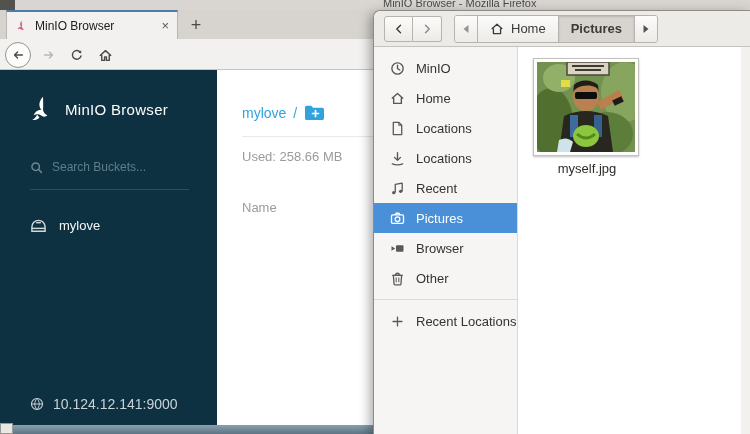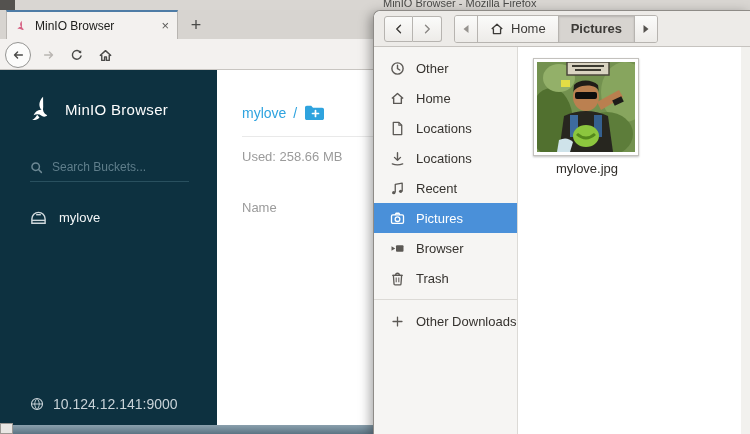--- a/index.html
+++ b/index.html
@@ -30,21 +30,21 @@
             border:1px solid #c2bfbb; border-radius:2px; display:flex; align-items:center; padding:0 7px; gap:6px; }
   .url-text { font-size:13px; white-space:nowrap; overflow:hidden; }
   .url-host { color:#262626; } .url-rest { color:#9a9a9a; }
 
   
   .minio { position:absolute; left:0; top:70px; width:750px; height:355px; background:#fff; display:flex; }
   .m-side { width:217px; height:100%; background:#0d3140; position:relative; flex:none; }
   .m-logo-row { display:flex; align-items:center; gap:13px; padding:26px 0 0 30px; }
   .m-logo-row .app-title { color:#fdfdfd; font-size:15px; letter-spacing:.3px; }
   .m-search { display:flex; align-items:center; gap:9px; margin:38px 28px 0 30px;
-              border-bottom:1px solid #29505f; padding-bottom:7px; }
+              border-bottom:1px solid #29505f; padding-bottom:15px; }
   .m-search input { background:transparent; border:0; outline:none; color:#e7eef1; font-size:12px; width:120px;
                     font-family:"Liberation Sans","DejaVu Sans",sans-serif; }
   .m-search input::placeholder { color:#5f7e8b; }
   .m-bucket { display:flex; align-items:center; gap:12px; padding:10px 0 10px 30px; margin-top:18px; }
   .m-bucket-label { color:#f4f7f8; font-size:13px; }
   .m-server { position:absolute; left:30px; bottom:13px; display:flex; align-items:center; gap:9px; }
   .m-server-label { color:#c9d3d8; font-size:14px; }
 
   .m-main { flex:1; padding:34px 10px 0 25px; }
   .m-crumb { display:flex; align-items:center; gap:7px; }
@@ -243,21 +243,21 @@
     <div class="d-body">
       <div class="d-sidebar">
 
         <div class="s-item">
           <span class="ic">
             <svg width="15" height="15" viewBox="0 0 16 16">
                 <circle cx="8" cy="8" r="6" fill="none" stroke="currentColor" stroke-width="1.5"></circle>
                 <path d="M8 4.6V8l2.4 1.6" stroke="currentColor" stroke-width="1.5" fill="none" stroke-linecap="round"></path>
               </svg>
           </span>
-          <span>Other</span>
+          <span>MinIO</span>
         </div>
 
         <div class="s-item">
           <span class="ic">
             <svg width="15" height="15" viewBox="0 0 16 16">
                 <path d="M2 8 8 2.6 14 8M3.9 7.3v5.9h8.2V7.3" stroke="currentColor" stroke-width="1.5" fill="none" stroke-linejoin="round"></path>
               </svg>
           </span>
           <span>Home</span>
         </div>
@@ -315,32 +315,32 @@
         </div>
 
         <div class="s-item">
           <span class="ic">
             <svg width="15" height="15" viewBox="0 0 16 16">
                 <path d="M3.6 4.6h8.8l-.7 9.2c0 .5-.5.9-1 .9H5.3c-.5 0-1-.4-1-.9z" fill="none" stroke="currentColor" stroke-width="1.4" stroke-linejoin="round"></path>
                 <path d="M2.4 4.6h11.2M6 4.4c0-2.7 4-2.7 4 0" fill="none" stroke="currentColor" stroke-width="1.4"></path>
                 <path d="M6.6 7v5M9.4 7v5" stroke="currentColor" stroke-width="1.1"></path>
               </svg>
           </span>
-          <span>Trash</span>
+          <span>Other</span>
         </div>
 
         <div class="s-sep"></div>
 
         <div class="s-item">
           <span class="ic">
             <svg width="13" height="13" viewBox="0 0 16 16">
                 <path d="M8 2.5v11M2.5 8h11" stroke="currentColor" stroke-width="1.6" stroke-linecap="round"></path>
               </svg>
           </span>
-          <span>Other Downloads</span>
+          <span>Recent Locations</span>
         </div>
 
       </div>
       <div class="d-content">
         <div class="d-gutter"></div>
         <div class="thumb">
           <div class="thumb-frame">
             <svg width="98" height="90" viewBox="0 0 98 90">
               <rect width="98" height="90" fill="#73914f"></rect>
               <ellipse cx="14" cy="60" rx="22" ry="34" fill="#51702f"></ellipse>
@@ -357,19 +357,19 @@
               <path d="M36 32c0-10 26-12 26-1l-1-8c-6-6-19-6-24 0z" fill="#211d18"></path>
               <rect x="38" y="30" width="22" height="7" rx="2" fill="#0e0e0d"></rect>
               <path d="M27 54q22-10 44 0l5 36H22z" fill="#27261f"></path>
               <rect x="33" y="53" width="8" height="22" fill="#3d6b9e"></rect>
               <rect x="57" y="53" width="8" height="22" fill="#35608f"></rect>
               <ellipse cx="49" cy="74" rx="13" ry="11" fill="#8cc63e"></ellipse>
               <path d="M40 72q9 8 18 0" stroke="#55891c" stroke-width="3" fill="none"></path>
               <path d="M22 78q8-4 14 2l-3 10H20z" fill="#cfe3ea"></path>
             </svg>
           </div>
-          <div class="thumb-label">mylove.jpg</div>
+          <div class="thumb-label">myself.jpg</div>
         </div>
       </div>
     </div>
   </div>
 
 </div>
 
 </body></html>

